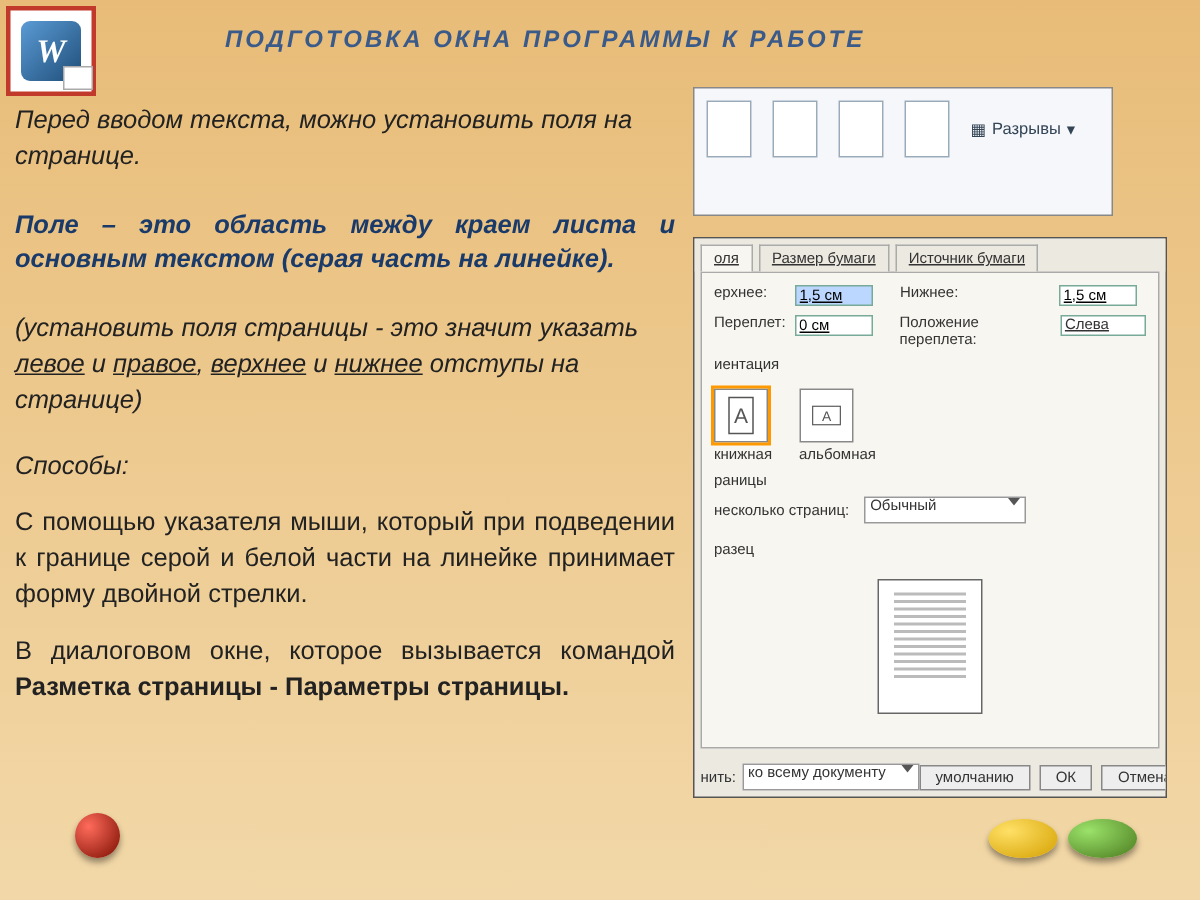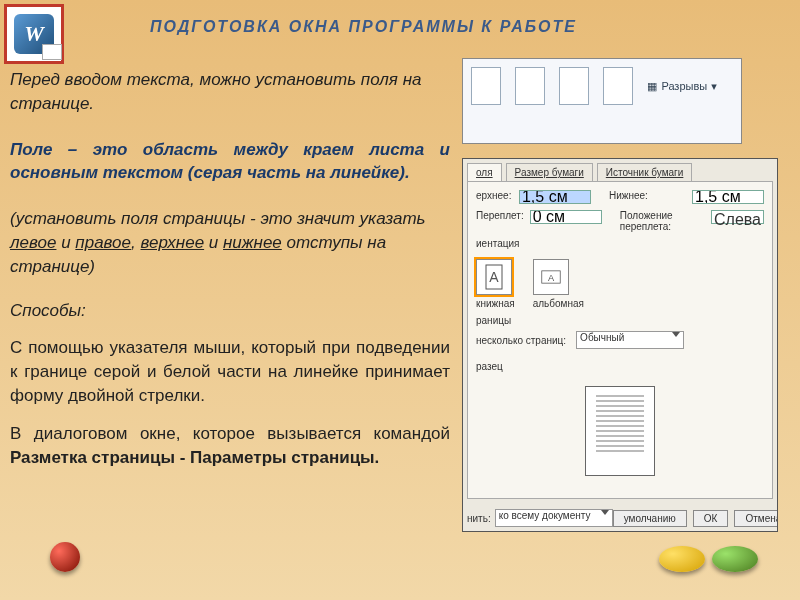--- a/index.html
+++ b/index.html
@@ -176,27 +176,28 @@
   }
   .field-row {
     display: flex;
     align-items: flex-start;
     margin-bottom: 6px;
     gap: 6px;
   }
   .field-row .lbl { width: 48px; }
   .field-row .lbl2 { width: 100px; text-align: left; margin-left: 12px; }
   .field-row input, .field-row .sel {
-    width: 72px;
+    width: 52px;
     height: 14px;
     border: 1px solid #7a9;
     background: #fff;
-    font-size: 16px;
+    font-size: 10px;
     padding: 0 2px;
     box-sizing: border-box;
+    text-decoration: underline;
   }
   .field-row .hl { background: #bcd7ff; }
   .field-row .sel.wide { width: 60px; }
   .orient-row { display: flex; gap: 18px; margin: 10px 0 6px 0; }
   .orient {
     text-align: center;
     font-size: 10px;
   }
   .orient-box {
     width: 34px; height: 34px;

